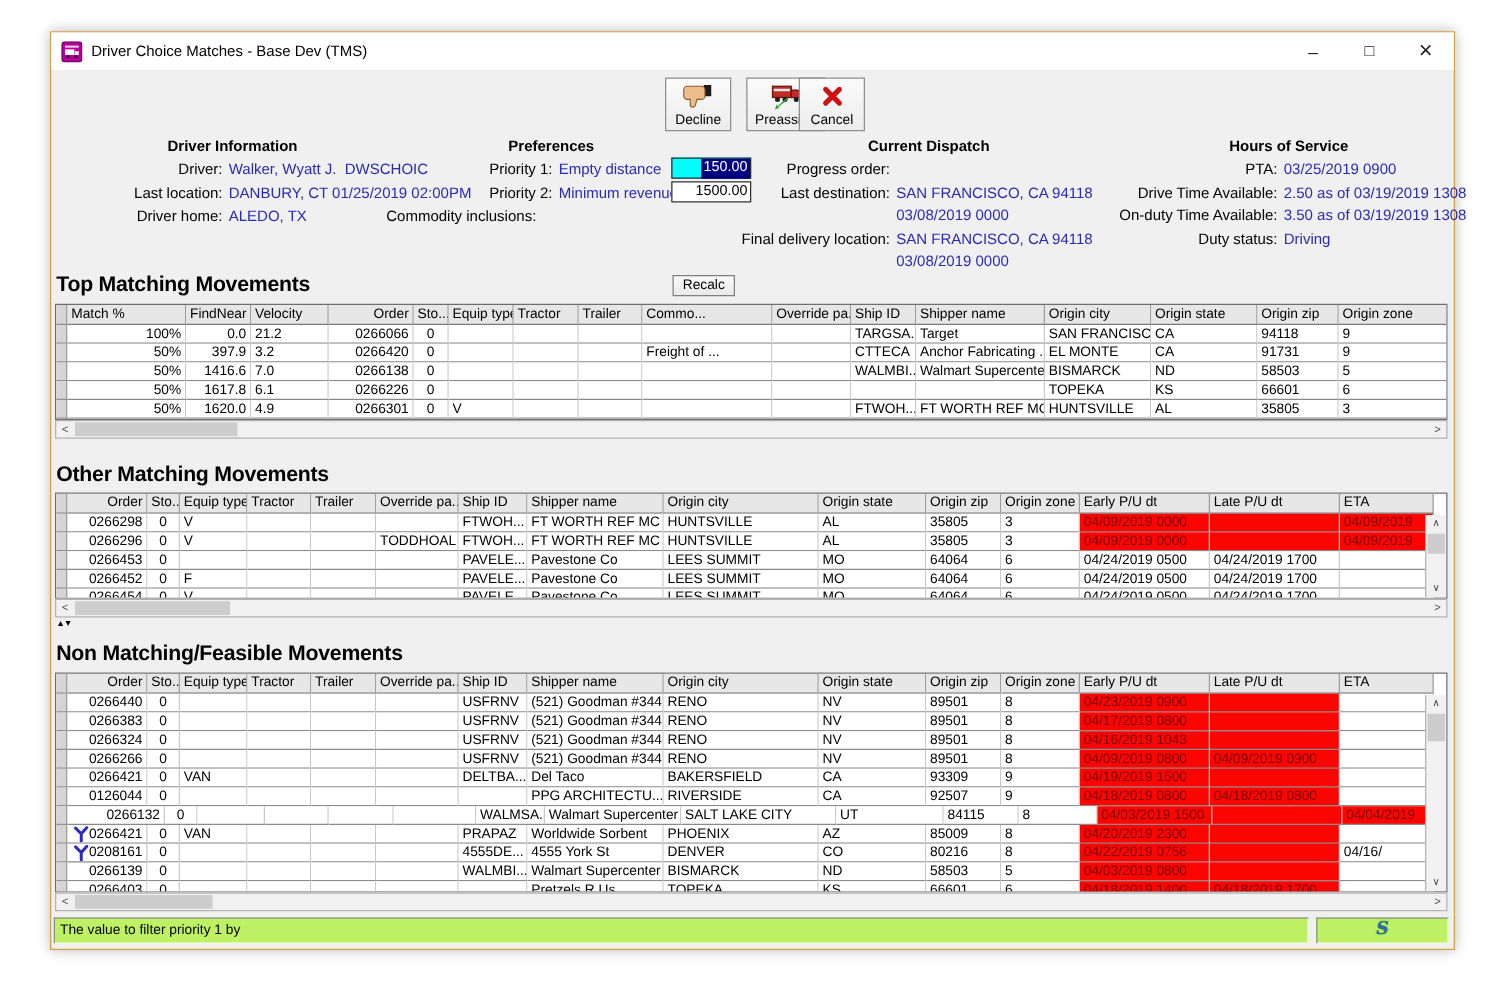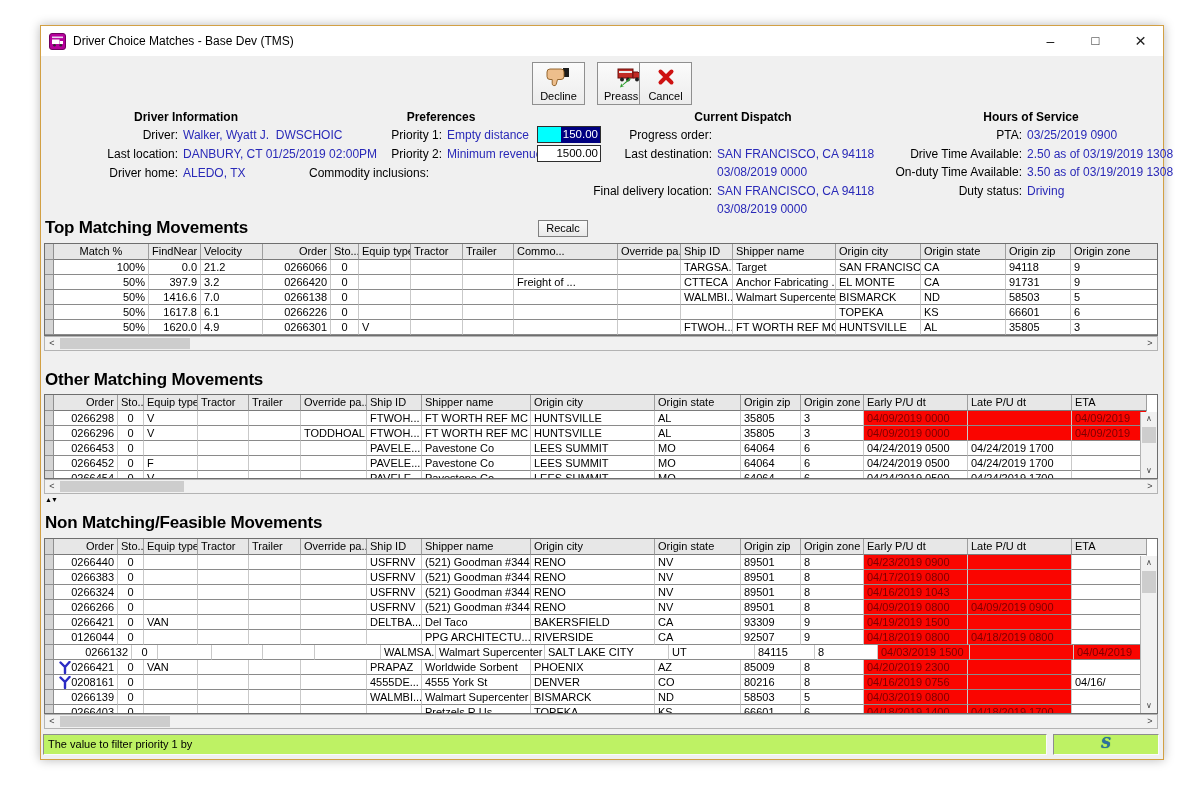--- a/index.html
+++ b/index.html
@@ -167,21 +167,21 @@
   </div>
   <div class="irow" style="left:846px;top:158px;">
     <span class="lbl" style="width:135px;">Duty status:</span><span class="val">Driving</span>
   </div>
 
   <div class="sectitle" style="left:4px;top:192px;">Top Matching Movements</div>
   <div class="recalc" style="left:497px;top:194px;">Recalc</div>
   <div class="grid" style="left:3px;top:217px;height:93px;">
       <div class="trow thead">
         <div class="stub"></div>
-        <div class="cell" style="width: 95px; text-align: center;">Match %</div>
+        <div class="cell" style="width: 95px; text-align: left;">Match %</div>
         <div class="cell" style="width: 52px; text-align: right;">FindNear</div>
         <div class="cell" style="width: 62px; text-align: left;">Velocity</div>
         <div class="cell" style="width: 68px; text-align: right;">Order</div>
         <div class="cell" style="width: 28px; text-align: center;">Sto...</div>
         <div class="cell" style="width: 52px; text-align: left;">Equip type</div>
         <div class="cell" style="width: 52px; text-align: left;">Tractor</div>
         <div class="cell" style="width: 51px; text-align: left;">Trailer</div>
         <div class="cell" style="width: 104px; text-align: left;">Commo...</div>
         <div class="cell" style="width: 63px; text-align: left;">Override pa...</div>
         <div class="cell" style="width: 52px; text-align: left;">Ship ID</div>
@@ -593,21 +593,21 @@
         <div class="cell" style="width: 54px; text-align: left;"><span></span></div>
         <div class="cell" style="width: 51px; text-align: left;"><span></span></div>
         <div class="cell" style="width: 52px; text-align: left;"><span></span></div>
         <div class="cell" style="width: 66px; text-align: left;"><span></span></div>
         <div class="cell" style="width: 55px; text-align: left;"><span>4555DE...</span></div>
         <div class="cell" style="width: 109px; text-align: left;"><span>4555 York St</span></div>
         <div class="cell" style="width: 124px; text-align: left;"><span>DENVER</span></div>
         <div class="cell" style="width: 86px; text-align: left;"><span>CO</span></div>
         <div class="cell" style="width: 60px; text-align: left;"><span>80216</span></div>
         <div class="cell" style="width: 63px; text-align: left;"><span>8</span></div>
-        <div class="cell red" style="width: 104px; text-align: left;"><span>04/16/2019 0756</span></div>
+        <div class="cell red" style="width: 104px; text-align: left;"><span>04/22/2019 0756</span></div>
         <div class="cell red" style="width: 104px; text-align: left;"><span></span></div>
         <div class="cell" style="width: 75px; text-align: left;"><span>04/16/</span></div>
       </div>
       <div class="trow">
         <div class="stub"></div>
         <div class="cell" style="width: 64px; text-align: right;"><span>0266139</span></div>
         <div class="cell" style="width: 26px; text-align: center;"><span>0</span></div>
         <div class="cell" style="width: 54px; text-align: left;"><span></span></div>
         <div class="cell" style="width: 51px; text-align: left;"><span></span></div>
         <div class="cell" style="width: 52px; text-align: left;"><span></span></div>

